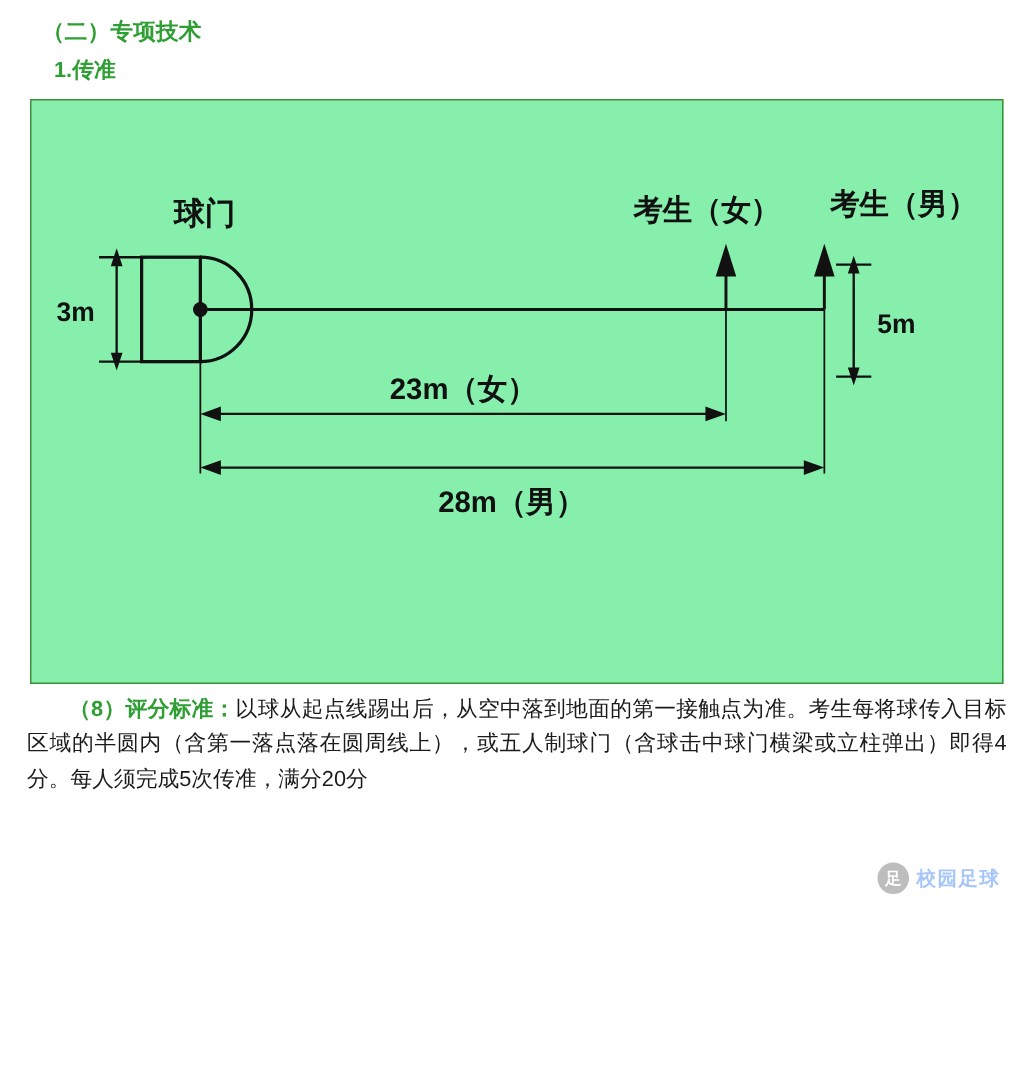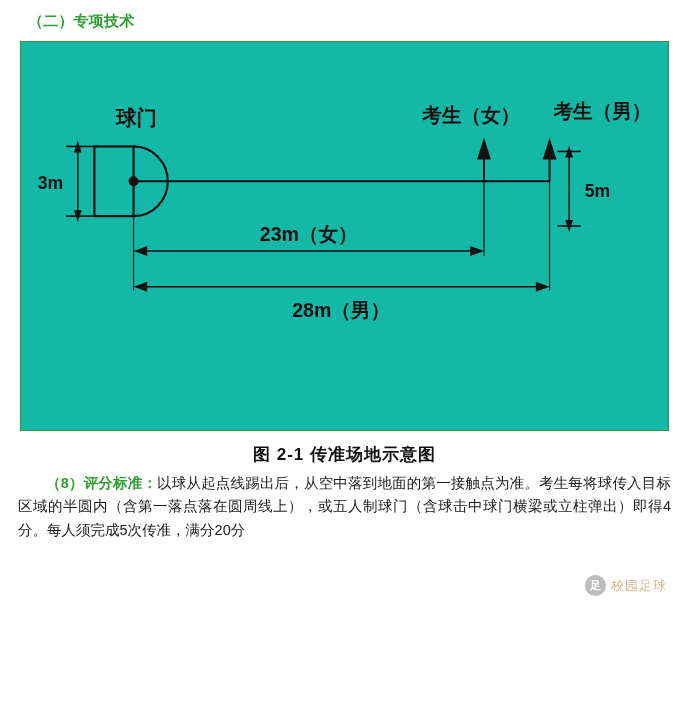--- a/index.html
+++ b/index.html
@@ -48,21 +48,21 @@
   }
   .indent {
     text-indent: 28px;
   }
 
   
   .figure-box {
     position: relative;
     margin: 10px 6px 0 6px;
     height: 390px;
-    background: #14b8a6;
+    background: #86efac;
     border: 1px solid #3f8f3a;
     box-sizing: border-box;
   }
   .figure-svg {
     display: block;
     width: 100%;
     height: 100%;
   }
   .fig-caption {
     text-align: center;
@@ -88,35 +88,36 @@
     background: #6e6e6e;
     color: #fff;
     font-size: 11px;
     display: flex;
     align-items: center;
     justify-content: center;
     font-weight: bold;
   }
   .wm-text {
     font-size: 13px;
-    color: #a16207;
-    font-weight: normal;
+    color: #3b82f6;
+    font-weight: bold;
     letter-spacing: 1px;
   }
   .bottom-block {
     margin-top: 6px;
   }
 </style>
 </head>
 <body>
 
 <div class="page">
 
   <div class="heading">（二）专项技术</div>
 
+  <div class="subheading">1.传准</div>
 
 
   <div class="figure-box">
     <svg class="figure-svg" viewBox="0 0 661 390" preserveAspectRatio="none">
 
       <rect x="75" y="105" width="40" height="70" fill="none" stroke="#111" stroke-width="2.2"></rect>
 
       <path d="M115,105 A35,35 0 0 1 115,175" fill="none" stroke="#111" stroke-width="2.2"></path>
 
       <circle cx="115" cy="140" r="5" fill="#111"></circle>
@@ -156,21 +157,20 @@
       <text x="118" y="83" font-family="Liberation Sans, sans-serif" font-size="21" font-weight="bold" fill="#111" text-anchor="middle">球门</text>
       <text x="460" y="80" font-family="Liberation Sans, sans-serif" font-size="20" font-weight="bold" fill="#111" text-anchor="middle">考生（女）</text>
       <text x="594" y="76" font-family="Liberation Sans, sans-serif" font-size="20" font-weight="bold" fill="#111" text-anchor="middle">考生（男）</text>
       <text x="30" y="148" font-family="Liberation Sans, sans-serif" font-size="18" font-weight="bold" fill="#111" text-anchor="middle">3m</text>
       <text x="589" y="156" font-family="Liberation Sans, sans-serif" font-size="18" font-weight="bold" fill="#111" text-anchor="middle">5m</text>
       <text x="294" y="200" font-family="Liberation Sans, sans-serif" font-size="20" font-weight="bold" fill="#111" text-anchor="middle">23m（女）</text>
       <text x="327" y="276" font-family="Liberation Sans, sans-serif" font-size="20" font-weight="bold" fill="#111" text-anchor="middle">28m（男）</text>
     </svg>
   </div>
 
-  <div class="fig-caption">图 2-1    传准场地示意图</div>
 
   <div class="watermark">
     <div class="wm-logo">足</div>
     <div class="wm-text">校园足球</div>
   </div>
 
   <div class="bottom-block">
     <p class="para indent"><span class="lead">（8）评分标准：</span><span>以球从起点线踢出后，从空中落到地面的第一接触点为准。考生每将球传入目标区域的半圆内（含第一落点落在圆周线上），或五人制球门（含球击中球门横梁或立柱弹出）即得4分。每人须完成5次传准，满分20分</span></p>
   </div>
 

